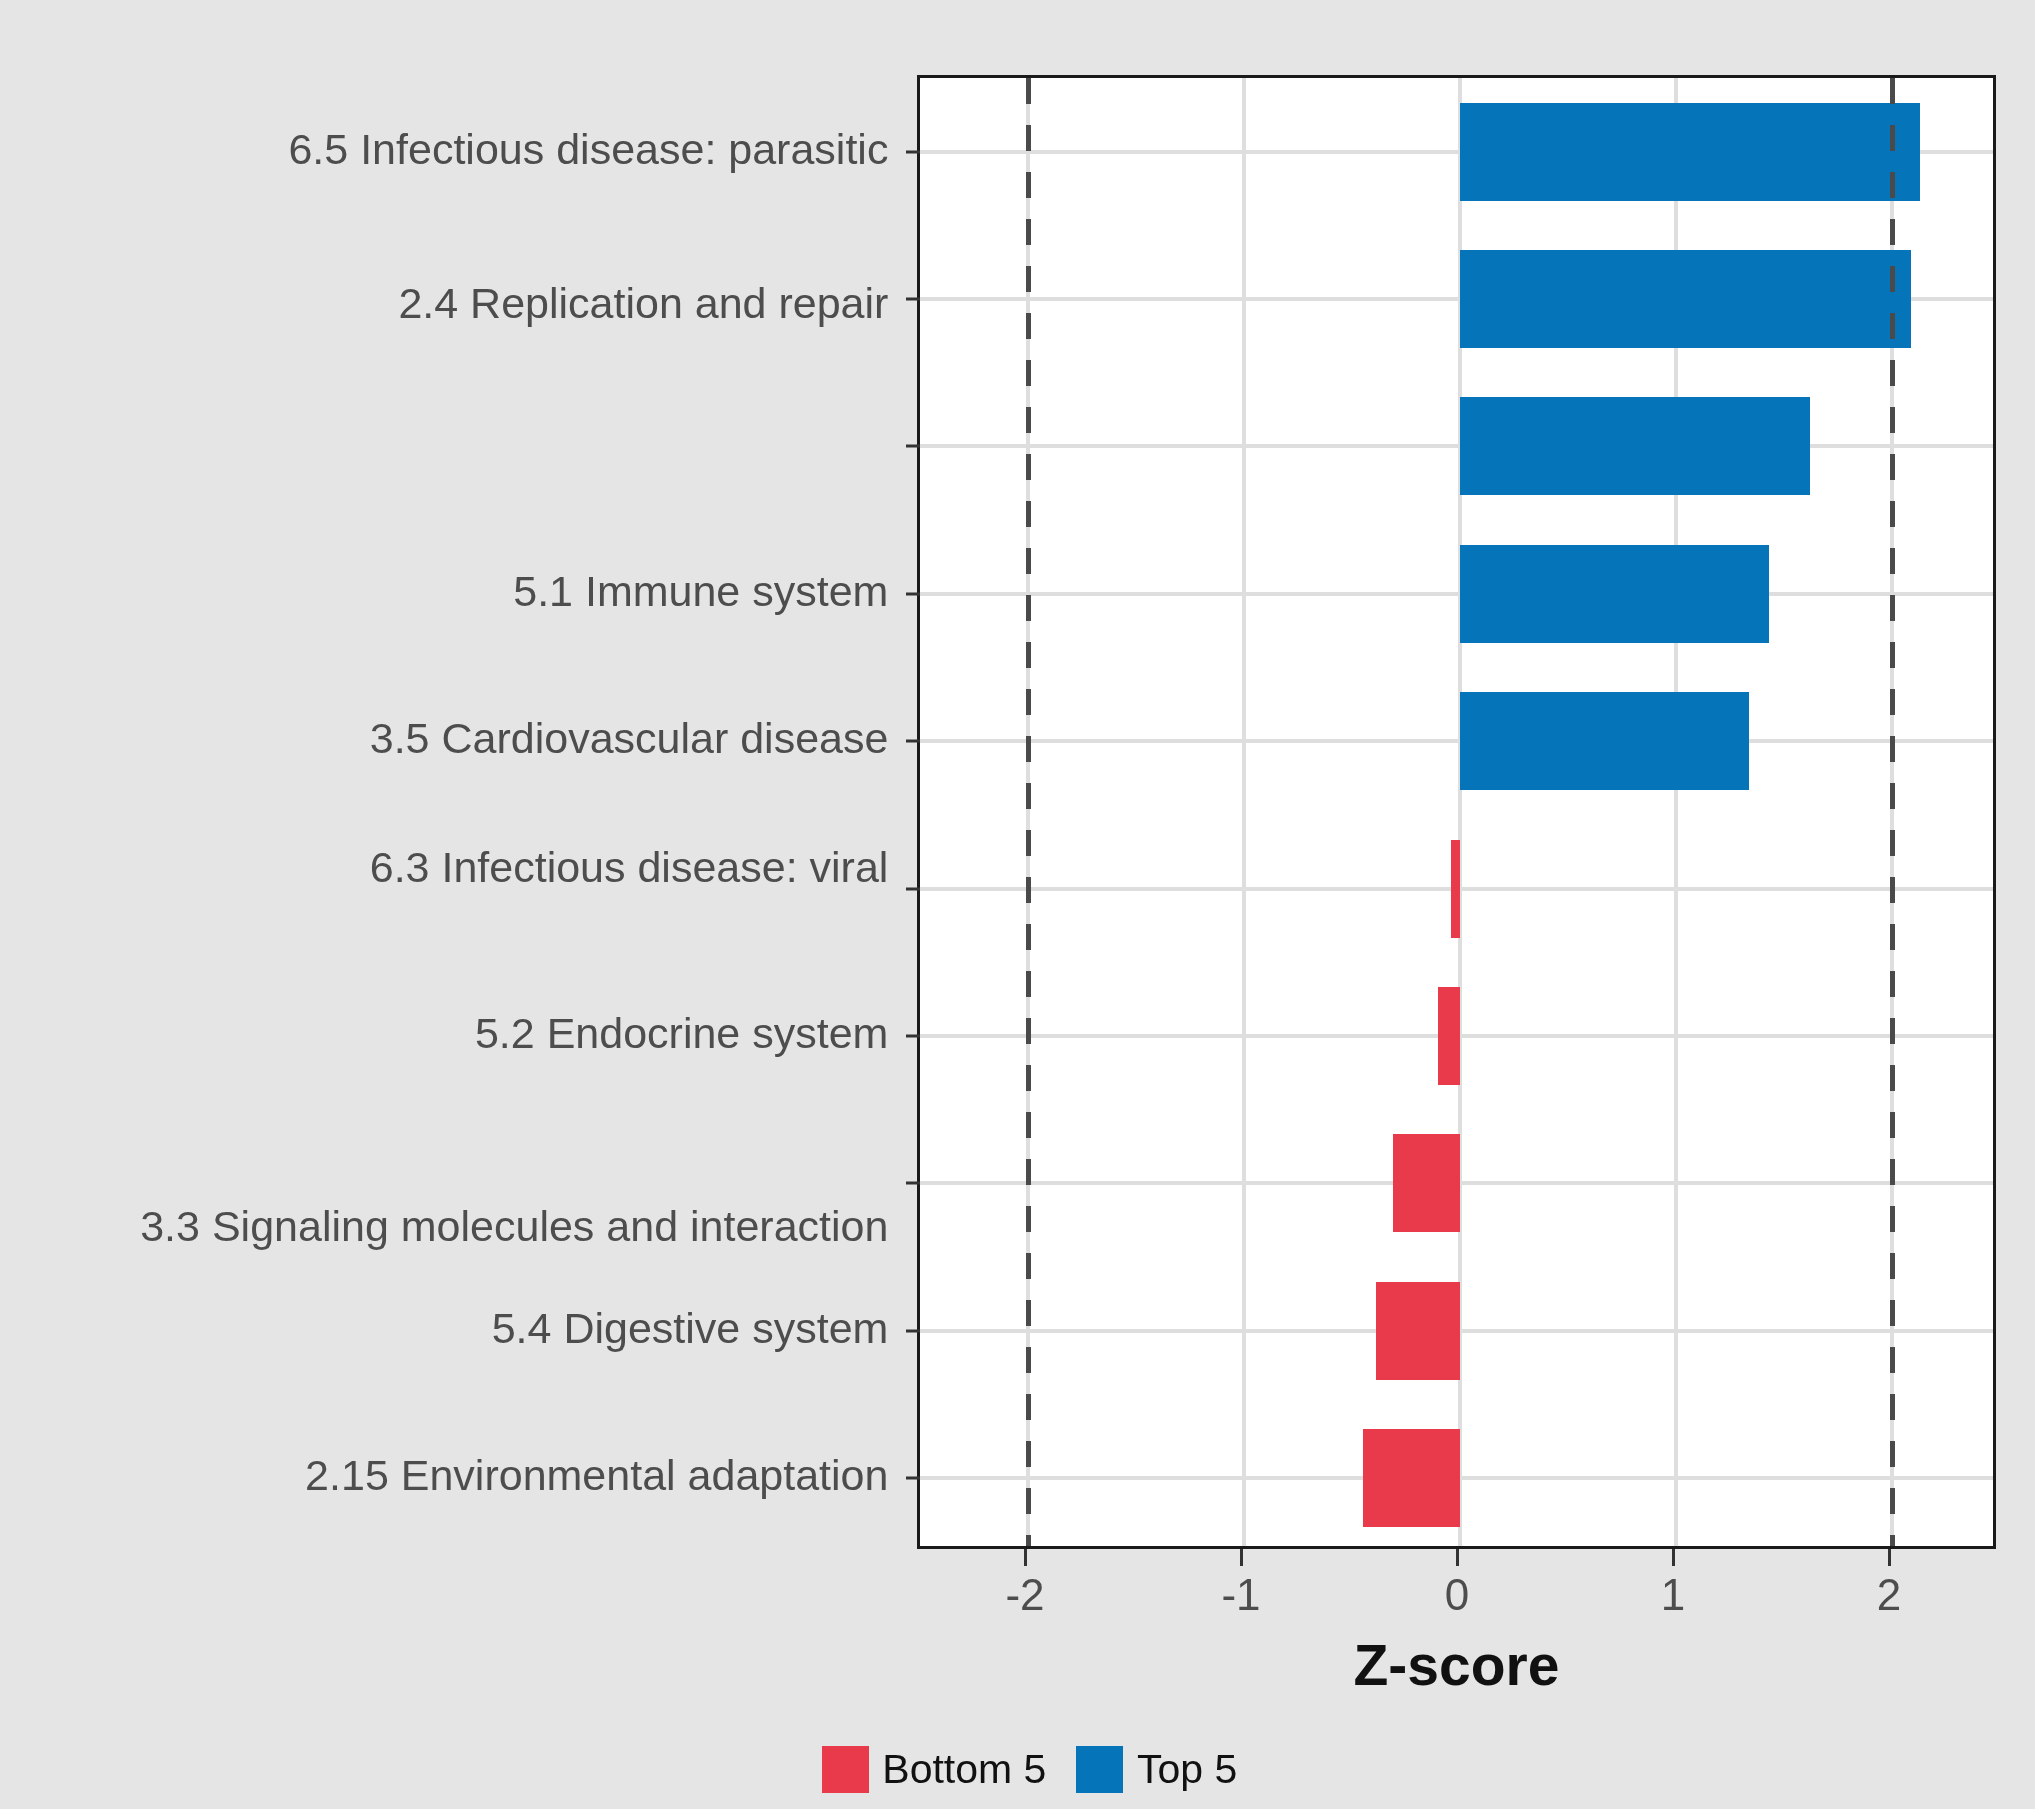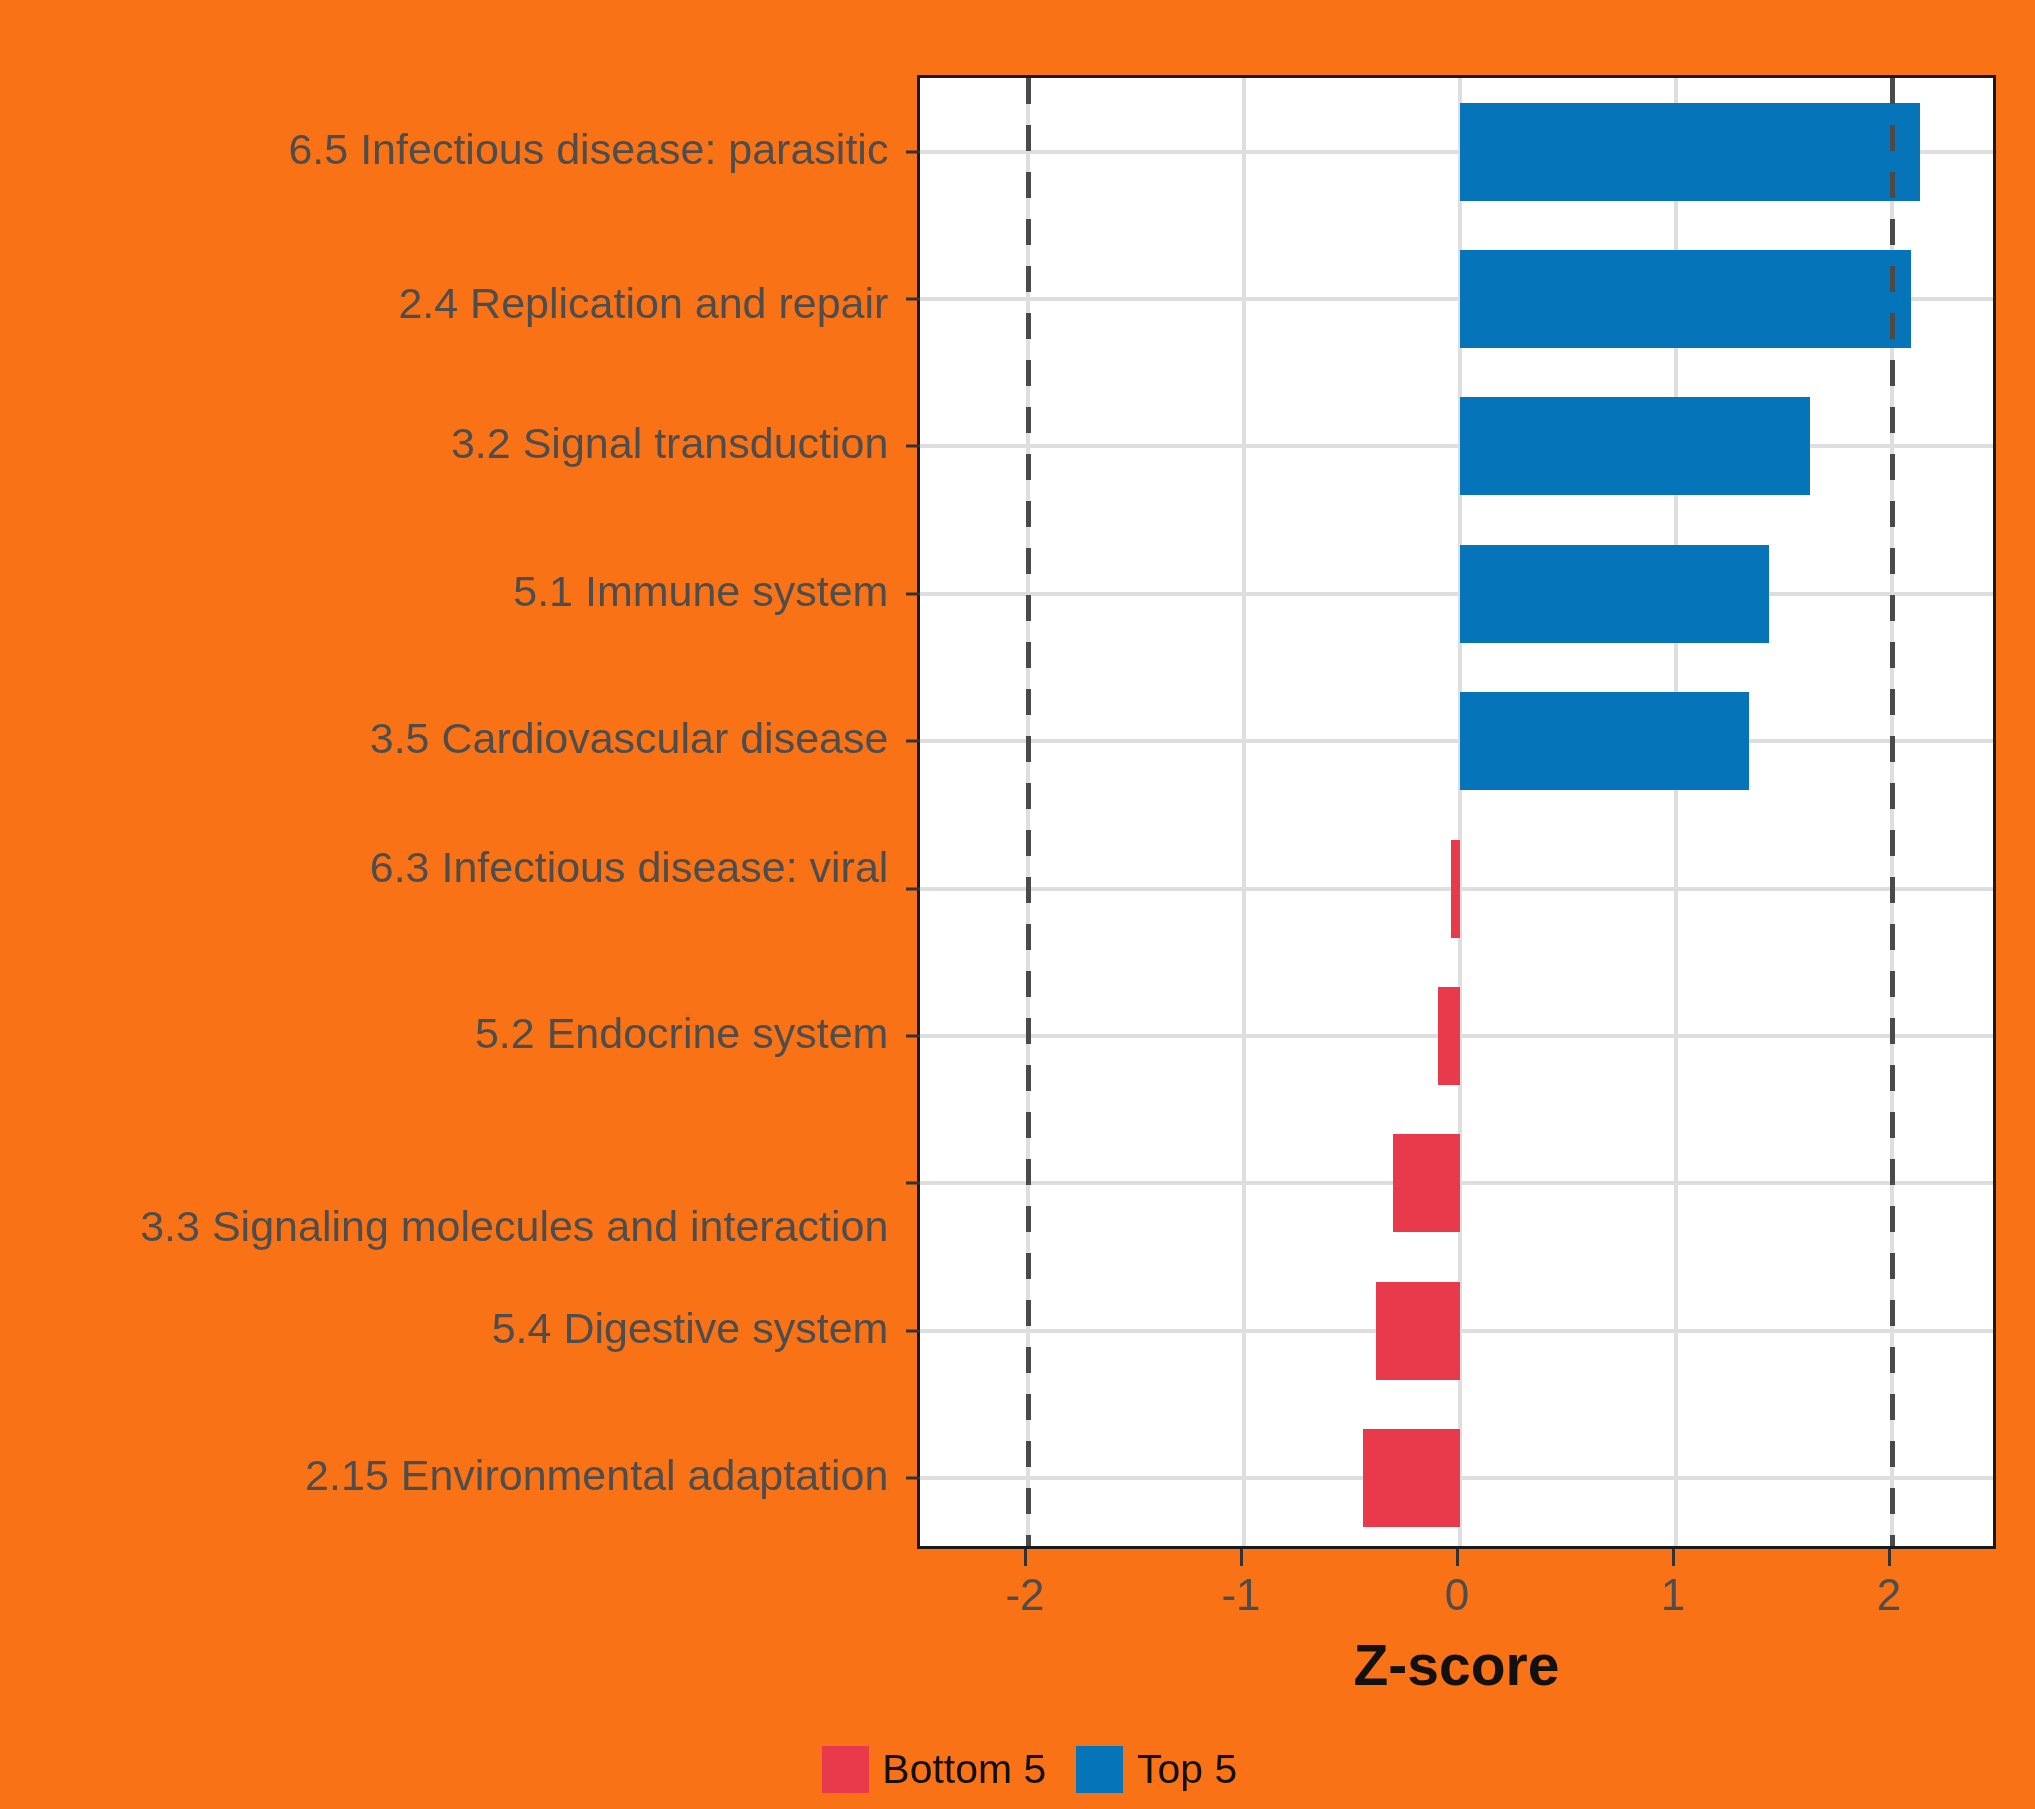--- a/index.html
+++ b/index.html
@@ -11,21 +11,21 @@
     width: 2035px;
     height: 1809px;
     font-family: "Liberation Sans", sans-serif;
     overflow: hidden;
   }
 
   #figure {
     position: relative;
     width: 2035px;
     height: 1809px;
-    background: #f97316;
+    background: #e5e5e5;
   }
 
   
   #ylabels {
     position: absolute;
     left: 0px;
     top: 75px;
     width: 905px;
     height: 1447px;
   }
@@ -167,21 +167,20 @@
   }
 </style>
 </head>
 <body>
 
 <div id="figure">
 
   <div id="ylabels">
       <div class="ylabel" style="top: 74px; color: rgb(77, 77, 77);">6.5 Infectious disease: parasitic</div>
       <div class="ylabel" style="top: 228px; color: rgb(77, 77, 77);">2.4 Replication and repair</div>
-      <div class="ylabel" style="top: 368px; color: rgb(77, 77, 77);">3.2 Signal transduction</div>
       <div class="ylabel" style="top: 516px; color: rgb(77, 77, 77);">5.1 Immune system</div>
       <div class="ylabel" style="top: 663px; color: rgb(77, 77, 77);">3.5 Cardiovascular disease</div>
       <div class="ylabel" style="top: 792px; color: rgb(77, 77, 77);">6.3 Infectious disease: viral</div>
       <div class="ylabel" style="top: 958px; color: rgb(77, 77, 77);">5.2 Endocrine system</div>
       <div class="ylabel" style="top: 1151px; color: rgb(77, 77, 77);">3.3 Signaling molecules and interaction</div>
       <div class="ylabel" style="top: 1253px; color: rgb(77, 77, 77);">5.4 Digestive system</div>
       <div class="ylabel" style="top: 1400px; color: rgb(77, 77, 77);">2.15 Environmental adaptation</div>
     </div>
 
   <div id="panel">

